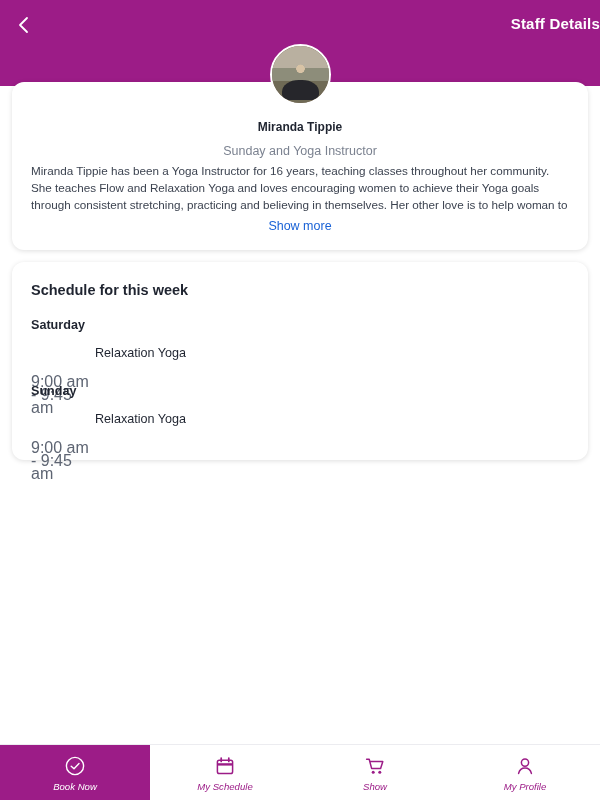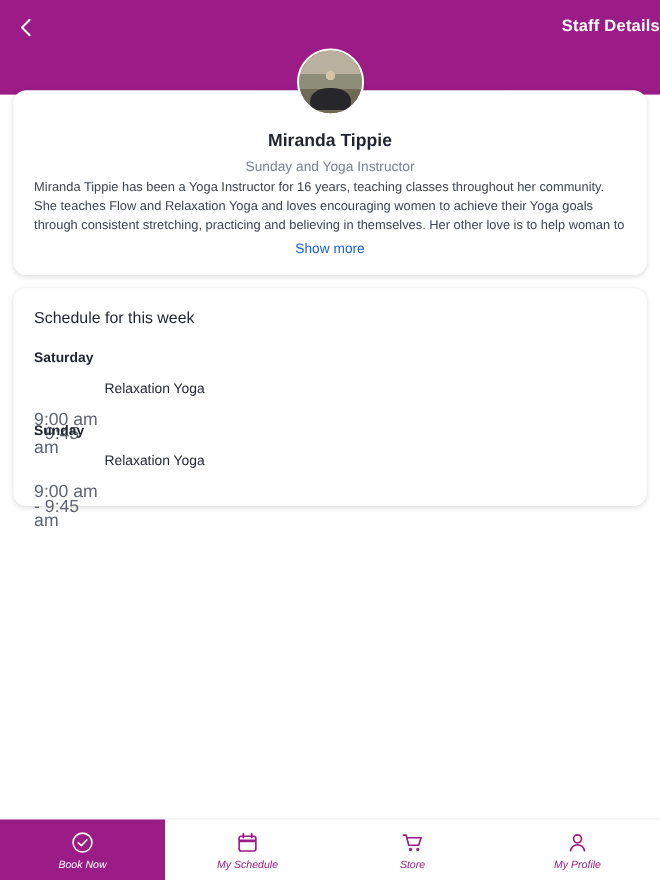--- a/index.html
+++ b/index.html
@@ -92,21 +92,21 @@
     left: 12px;
     width: 576px;
     height: 168px;
   }
   .staff-name {
     position: absolute;
     top: 38px;
     left: 0;
     width: 576px;
     text-align: center;
-    font-size: 16px;
+    font-size: 12px;
     font-weight: bold;
     color: #1f2430;
   }
   .staff-role {
     position: absolute;
     top: 62px;
     left: 0;
     width: 576px;
     text-align: center;
     font-size: 12.5px;
@@ -139,21 +139,21 @@
     top: 262px;
     left: 12px;
     width: 576px;
     height: 198px;
   }
   .schedule-title {
     position: absolute;
     top: 20px;
     left: 19px;
     font-size: 14.5px;
-    font-weight: normal;
+    font-weight: bold;
     color: #1f2430;
   }
   .day-group { position: absolute; left: 19px; width: 540px; }
   .day-label {
     font-size: 12.6px;
     font-weight: bold;
     color: #1f2430;
   }
   .slot {
     position: relative;
@@ -280,21 +280,21 @@
     </div>
 
     <div class="nav-item">
       <span class="nav-icon">
         <svg width="22" height="22" viewBox="0 0 22 22" aria-hidden="true">
           <path d="M2.6 4.2 H5.2 L7.6 13.4 H16.6 L18.8 6.6 H6.1" fill="none" stroke="#9c1c87" stroke-width="1.5" stroke-linecap="round" stroke-linejoin="round"></path>
           <circle cx="9.2" cy="17.2" r="1.5" fill="#9c1c87"></circle>
           <circle cx="15.8" cy="17.2" r="1.5" fill="#9c1c87"></circle>
         </svg>
       </span>
-      <span class="nav-label">Store</span>
+      <span class="nav-label">Show</span>
     </div>
 
     <div class="nav-item">
       <span class="nav-icon">
         <svg width="22" height="22" viewBox="0 0 22 22" aria-hidden="true">
           <circle cx="11" cy="7.6" r="3.6" fill="none" stroke="#9c1c87" stroke-width="1.5"></circle>
           <path d="M4.6 18.4 C5.6 14.4 8.2 13 11 13 C13.8 13 16.4 14.4 17.4 18.4" fill="none" stroke="#9c1c87" stroke-width="1.5" stroke-linecap="round"></path>
         </svg>
       </span>
       <span class="nav-label">My Profile</span>

